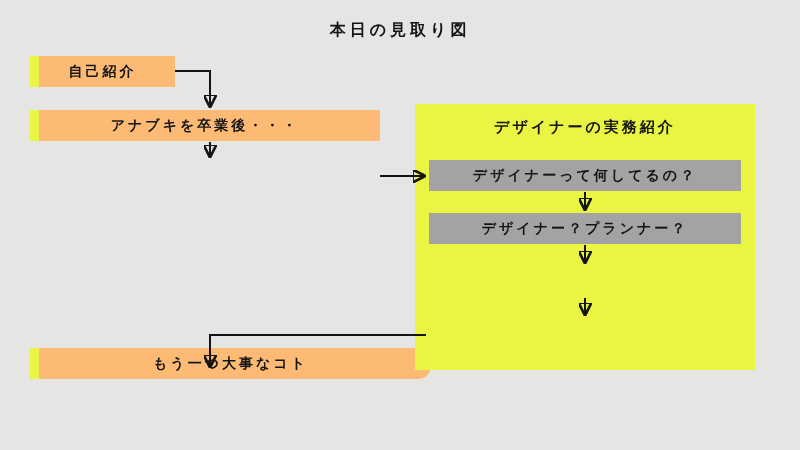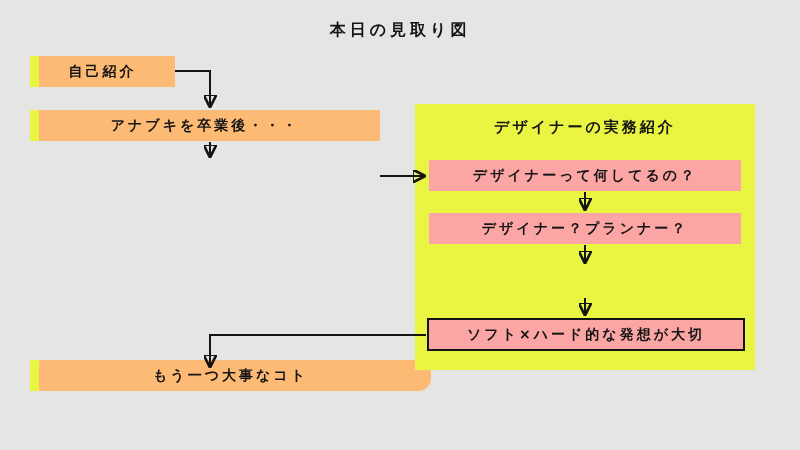--- a/index.html
+++ b/index.html
@@ -40,42 +40,42 @@
   .wbox .accent {
     position: absolute;
     left: 0; top: 0; bottom: 0;
     width: 9px;
     background: #e9f542;
   }
 
   .box-intro     { left: 30px;  top: 56px;  width: 145px; }
   .box-anabuki   { left: 30px;  top: 110px; width: 350px; }
   .box-current   { left: 30px;  top: 160px; width: 350px; }
-  .box-onemore   { left: 30px;  top: 360px; width: 401px; border-radius: 13px; }
+  .box-onemore   { left: 30px;  top: 348px; width: 401px; border-radius: 13px; }
 
   .panel {
     position: absolute;
     left: 415px; top: 104px;
     width: 340px; height: 266px;
     background: #e9f542;
   }
   .panel-title {
     position: absolute;
     top: 14px; left: 0; width: 100%;
     text-align: center;
     font-size: 15px;
     font-weight: bold;
     letter-spacing: 3px;
   }
   .pbox {
     position: absolute;
     left: 14px;
     width: 312px;
     height: 31px;
-    background: #fca5a5;
+    background: #a3a3a3;
     display: flex;
     align-items: center;
     justify-content: center;
     font-size: 14px;
     font-weight: bold;
     letter-spacing: 3px;
   }
   .pbox-a { top: 56px; }
   .pbox-b { top: 109px; }
   .pbox-c { top: 162px; }
@@ -128,23 +128,20 @@
 
     <div class="pbox pbox-a">
       <span>デザイナーって何してるの？</span>
     </div>
 
     <div class="pbox pbox-b">
       <span>デザイナー？プランナー？</span>
     </div>
 
 
-    <div class="pbox pbox-d">
-      <span>ソフト×ハード的な発想が大切</span>
-    </div>
   </div>
 
   <svg class="arrows" viewBox="0 0 800 450">
     <defs>
       <marker id="arrowhead" viewBox="0 0 10 10" refX="8" refY="5" markerWidth="6.5" markerHeight="6.5" orient="auto-start-reverse">
         <path d="M0,0 L10,5 L0,10 z" fill="#141414" stroke="none"></path>
       </marker>
     </defs>
     <path d="M175,71 H210 V105" marker-end="url(#arrowhead)"></path>
     <path d="M210,142 V155" marker-end="url(#arrowhead)"></path>

